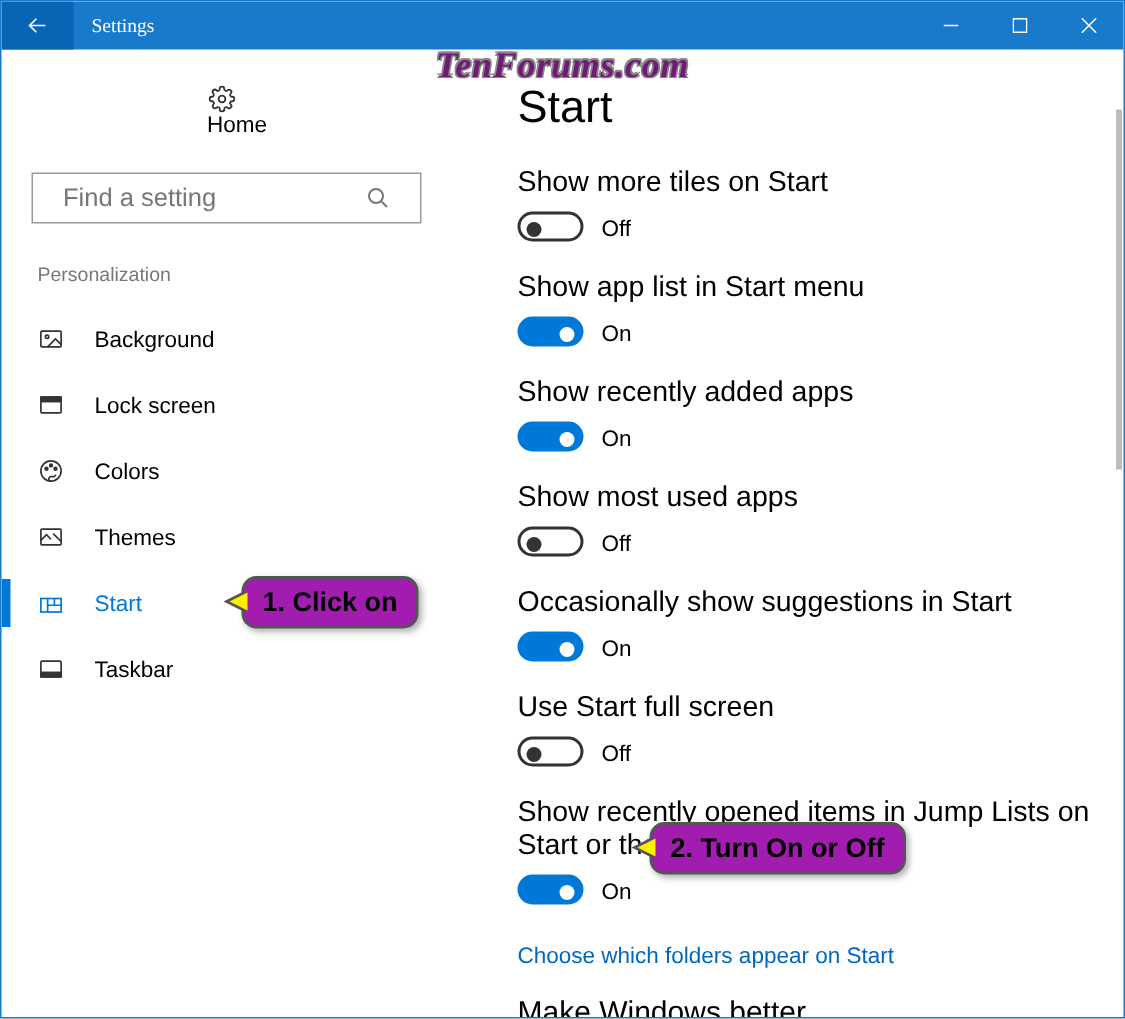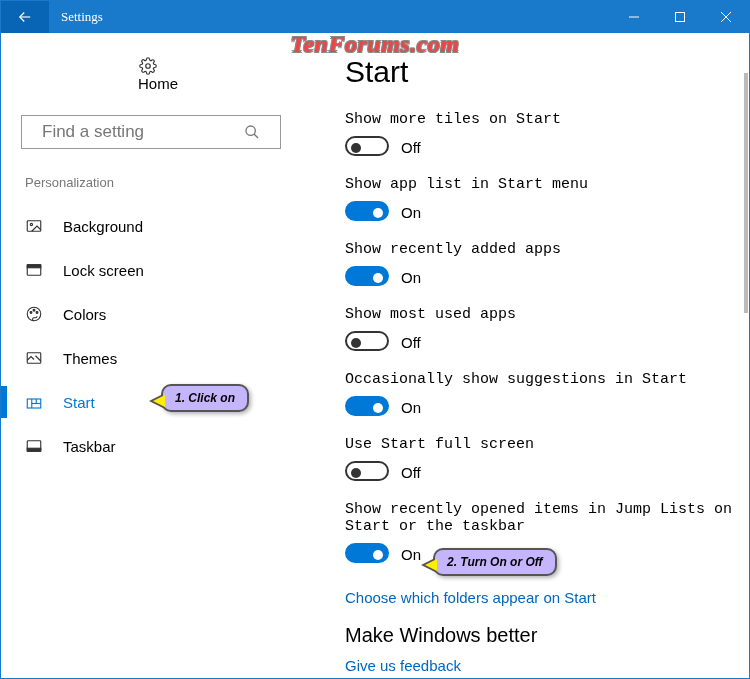--- a/index.html
+++ b/index.html
@@ -93,23 +93,22 @@
   }
   .main h1 {
     font-weight: 400;
     font-size: 30px;
     margin-bottom: 22px;
   }
   .setting {
     margin-bottom: 20px;
   }
   .setting .slabel {
-    font-size: 15px;
+    font-size: 19px;
     margin-bottom: 8px;
-    font-family: Liberation Mono, monospace;
   }
   .toggle-row {
     display: flex; align-items: flex-end;
   }
   .toggle {
     width: 44px; height: 20px;
     border-radius: 10px;
     position: relative;
     margin-right: 12px;
     flex-shrink: 0;
@@ -143,30 +142,29 @@
   }
   .scrollbar {
     position: absolute;
     right: 1px; top: 40px;
     width: 4px; height: 240px;
     background: #bbb;
   }
   
   .callout {
     position: absolute;
-    background: #c4b5fd;
+    background: #a21caf;
     border: 2px solid #555;
     border-radius: 10px;
     padding: 5px 12px;
-    font-size: 12px;
+    font-size: 18px;
     font-weight: 700;
     color: #000;
     white-space: nowrap;
     box-shadow: 2px 2px 4px rgba(0,0,0,0.3);
-    font-style: italic;
   }
   .callout.c1 { left: 160px; top: 383px; }
   .callout.c1::before {
     content: "";
     position: absolute;
     left: -14px; top: 8px;
     width: 0; height: 0;
     border-top: 7px solid transparent;
     border-bottom: 7px solid transparent;
     border-right: 14px solid #555;
@@ -200,21 +198,21 @@
     border-right: 12px solid #ffee00;
   }
   .watermark {
     position: absolute;
     top: 30px; left: 0; right: 0;
     text-align: center;
     font-family: Georgia, serif;
     font-size: 24px;
     font-style: italic;
     font-weight: 700;
-    color: #ef4444;
+    color: #701a75;
     text-shadow: -1px -1px 0 #888, 1px -1px 0 #888, -1px 1px 0 #888, 1px 1px 0 #888;
     pointer-events: none;
     letter-spacing: 0.5px;
   }
 </style>
 </head>
 <body>
 
 <div class="titlebar">
   <div class="back-btn">

